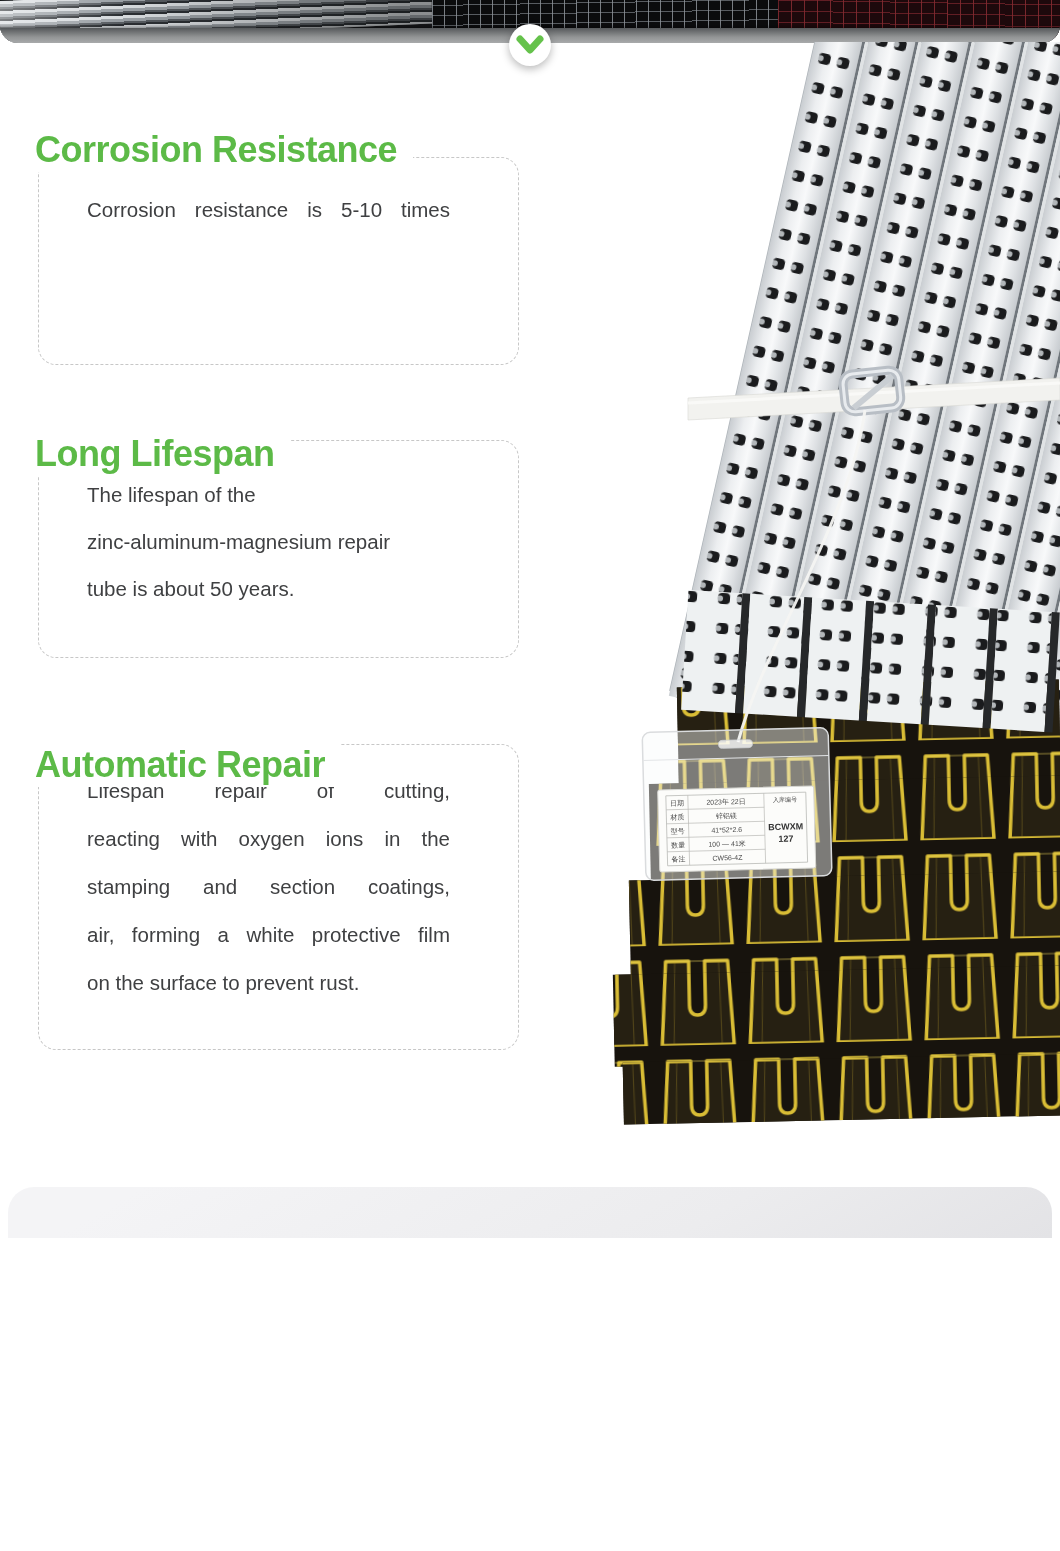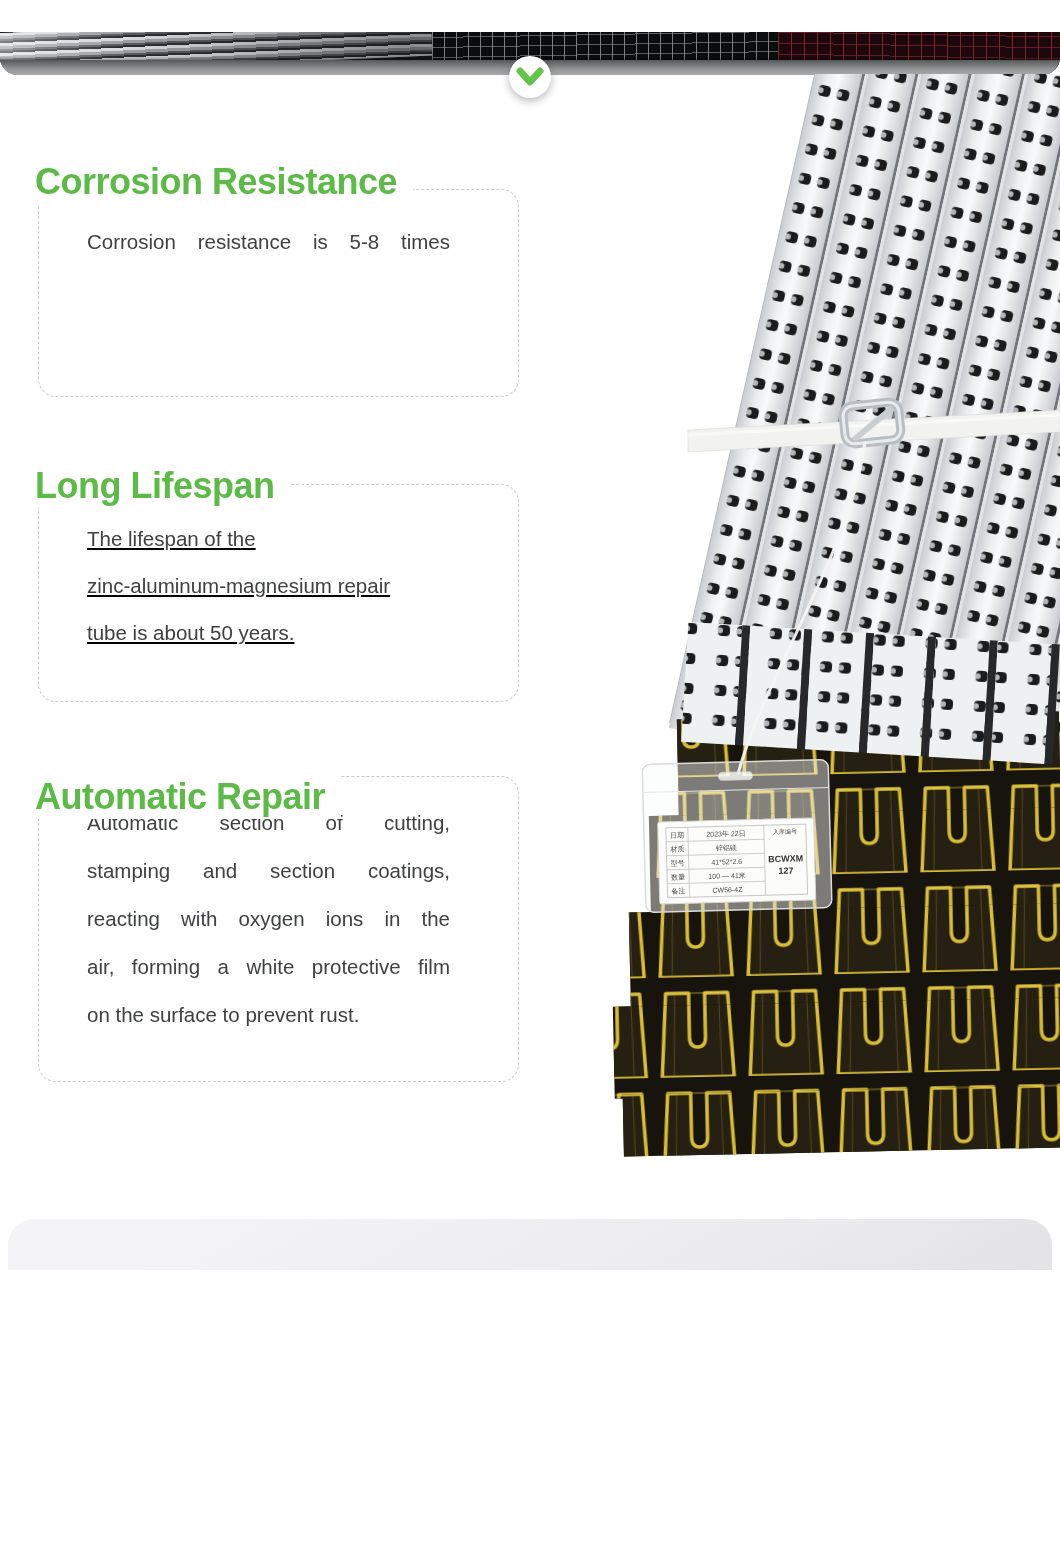--- a/index.html
+++ b/index.html
@@ -1,17 +1,17 @@
 <!DOCTYPE html>
 <html><head>
 <meta charset="utf-8">
 <style>
   html,body{margin:0;padding:0;background:#ffffff;}
   body{width:1060px;height:1551px;overflow:hidden;font-family:"Liberation Sans","DejaVu Sans",sans-serif;}
-  .page{position:relative;width:1060px;height:1238px;background:#ffffff;overflow:hidden;margin-top:32px;}
+  .page{position:relative;width:1060px;height:1238px;background:#ffffff;overflow:hidden;}
 
   
   .banner{position:absolute;left:0;top:0;width:1060px;height:43px;border-radius:0 0 18px 18px;overflow:hidden;background:#141517;}
   .b-floor{position:absolute;left:0;right:0;bottom:0;height:15px;background:linear-gradient(#55585a,#929495 60%,#a8aaab);}
   .b-left{position:absolute;left:-30px;top:-9px;width:505px;height:42px;transform:rotate(-2.6deg);
     background:repeating-linear-gradient(to bottom,#d6dadd 0 3px,#9aa0a5 3px 6px,#565b60 6px 8px,#2b2f33 8px 10px);}
   .b-left:after{content:"";position:absolute;inset:0;background:linear-gradient(100deg,rgba(255,255,255,.5),rgba(255,255,255,0) 30%,rgba(0,0,0,.35) 85%);}
   .b-mid{position:absolute;left:432px;top:-3px;width:348px;height:36px;background-color:#0b0c0d;
     background-image:repeating-linear-gradient(90deg,rgba(140,146,152,.85) 0 1px,transparent 1px 12px),
                      repeating-linear-gradient(0deg,rgba(120,126,132,.7) 0 1px,transparent 1px 10px);
@@ -29,21 +29,21 @@
   .scrollbtn svg{display:block;margin:0 auto;}
 
   
   .feature h2{position:absolute;left:33px;margin:0;font-size:36px;font-weight:bold;letter-spacing:-.5px;
     color:#5cba47;background:#ffffff;z-index:2;padding:2px 16px 2px 2px;line-height:40px;}
   .panel{position:absolute;left:38px;width:481px;border:1px dashed #c7c7c7;border-radius:18px;
     box-sizing:border-box;padding-left:48px;padding-right:68px;z-index:1;background:transparent;}
   .ln{margin:0;font-size:20.5px;color:#3f4042;height:47px;line-height:47px;white-space:nowrap;overflow:visible;}
   .jl{text-align:justify;text-align-last:justify;white-space:normal;}
   .h1{top:128px;} .p1{top:157px;height:208px;padding-top:28px;}
-  .h2{top:432px;} .p2{top:452px;height:218px;padding-top:30px;text-decoration:underline;}
+  .h2{top:432px;} .p2{top:440px;height:218px;padding-top:30px;}
   .h3{top:743px;} .p3{top:744px;height:306px;padding-top:22px;}
   .f3 .ln{height:48px;line-height:48px;}
 
   
   .bundle{position:absolute;left:560px;top:42px;}
   .bottomphoto{position:absolute;left:8px;top:1187px;width:1044px;height:364px;border-radius:26px 26px 0 0;overflow:hidden;
     background:linear-gradient(150deg,#f4f4f6 8%,#ececee 45%,#e2e2e5 70%,#d6d6d9 100%);}
   .bottomphoto svg{display:block;}
 </style>
 </head>
@@ -62,39 +62,39 @@
 
   <button class="scrollbtn" aria-label="scroll down">
     <svg width="42" height="42" viewBox="0 0 42 42">
       <polyline points="11,15 21,26 31,15" fill="none" stroke="#65c24b" stroke-width="7" stroke-linecap="round" stroke-linejoin="round"></polyline>
     </svg>
   </button>
 
   <section class="feature f1">
     <h2 class="h1">Corrosion Resistance</h2>
     <div class="panel p1">
-      <p class="ln jl">Corrosion resistance is 5-8 times</p>
+      <p class="ln jl">Corrosion resistance is 5-10 times</p>
     </div>
   </section>
 
   <section class="feature f2">
     <h2 class="h2">Long Lifespan</h2>
     <div class="panel p2">
       <p class="ln">The lifespan of the</p>
       <p class="ln">zinc-aluminum-magnesium repair</p>
       <p class="ln">tube is about 50 years.</p>
     </div>
   </section>
 
   <section class="feature f3">
     <h2 class="h3">Automatic Repair</h2>
     <div class="panel p3">
-      <p class="ln jl">Automatic section of cutting,</p>
+      <p class="ln jl">Lifespan repair of cutting,</p>
+      <p class="ln jl">reacting with oxygen ions in the</p>
       <p class="ln jl">stamping and section coatings,</p>
-      <p class="ln jl">reacting with oxygen ions in the</p>
       <p class="ln jl">air, forming a white protective film</p>
       <p class="ln">on the surface to prevent rust.</p>
     </div>
   </section>
 
   <svg class="bundle" width="500" height="1092" viewBox="0 0 500 1092">
     <defs>
       <linearGradient id="bandG" x1="0" y1="0" x2="1" y2="0">
         <stop offset="0" stop-color="#c9cdd1"></stop>
           <stop offset=".3" stop-color="#eceef0"></stop>

